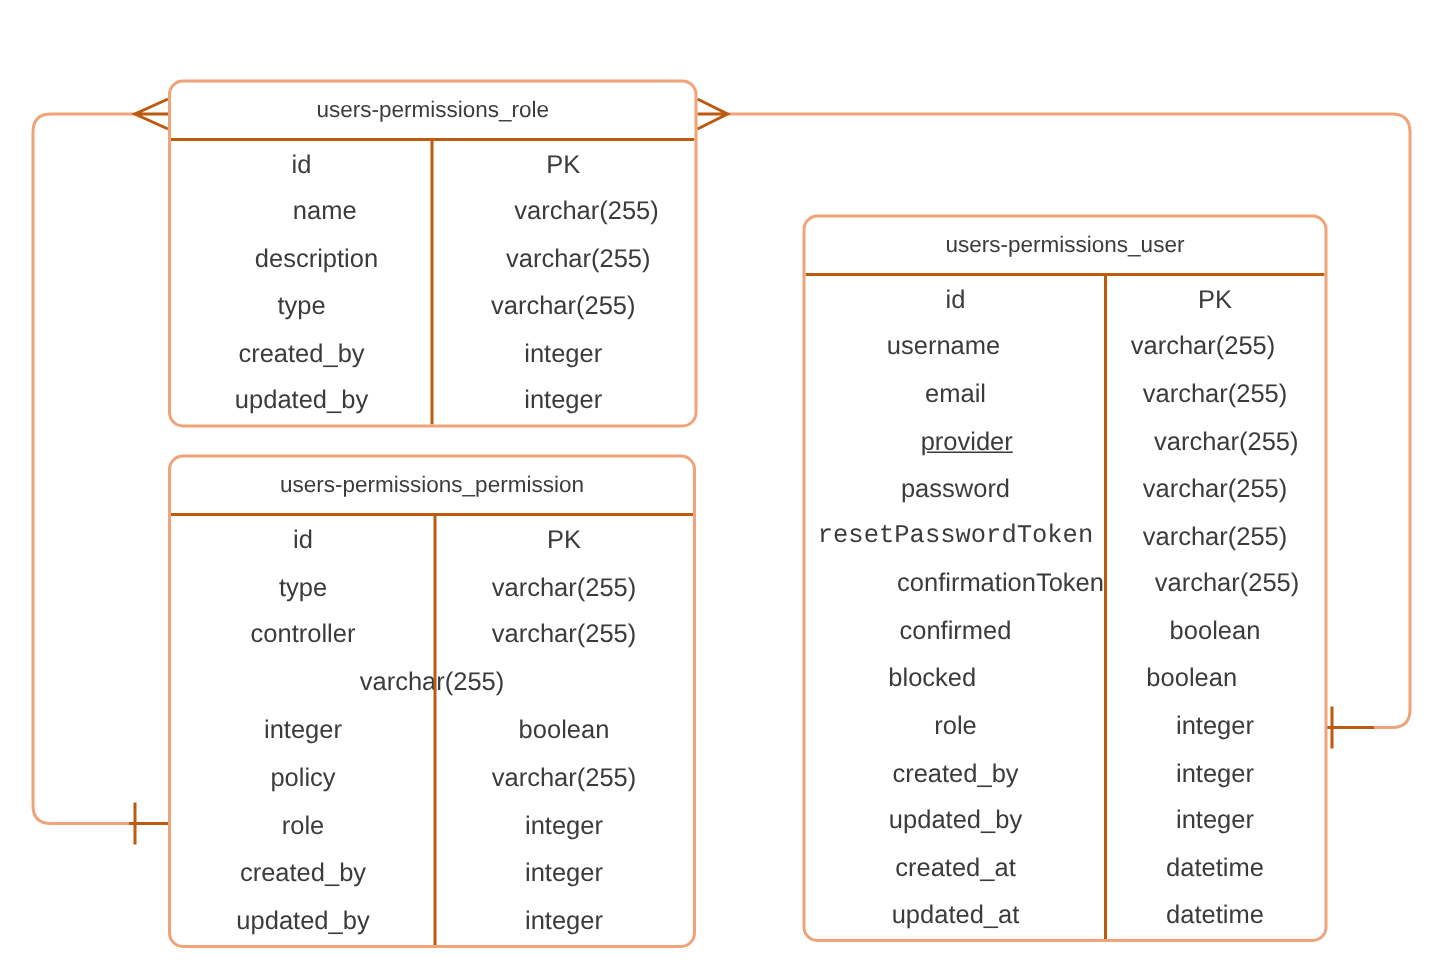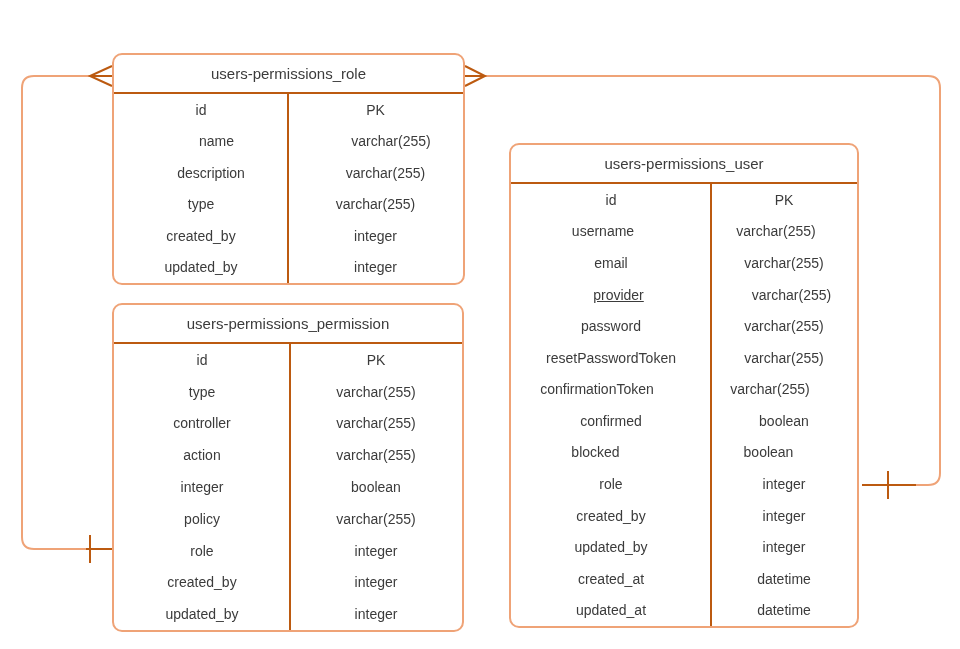--- a/index.html
+++ b/index.html
@@ -74,21 +74,21 @@
   }
   .t-row {
     flex: 1 1 0;
     display: flex;
     align-items: stretch;
   }
   .cell {
     display: flex;
     align-items: center;
     justify-content: center;
-    font-size: 14px;
+    font-size: 17px;
     color: var(--text);
     white-space: nowrap;
   }
   .cell.field { flex: 0 0 auto; }
   .cell.type  { flex: 1 1 auto; }
 </style>
 </head>
 <body>
 
 <div class="canvas">
@@ -149,21 +149,20 @@
           </div>
           <div class="t-row">
             <div class="cell field" style="width: 176px;">type</div>
             <div class="cell type">varchar(255)</div>
           </div>
           <div class="t-row">
             <div class="cell field" style="width: 176px;">controller</div>
             <div class="cell type">varchar(255)</div>
           </div>
           <div class="t-row">
-            <div class="cell field" style="width: 176px;">action</div>
             <div class="cell type">varchar(255)</div>
           </div>
           <div class="t-row">
             <div class="cell field" style="width: 176px;">integer</div>
             <div class="cell type">boolean</div>
           </div>
           <div class="t-row">
             <div class="cell field" style="width: 176px;">policy</div>
             <div class="cell type">varchar(255)</div>
           </div>
@@ -174,21 +173,21 @@
           <div class="t-row">
             <div class="cell field" style="width: 176px;">created_by</div>
             <div class="cell type">integer</div>
           </div>
           <div class="t-row">
             <div class="cell field" style="width: 176px;">updated_by</div>
             <div class="cell type">integer</div>
           </div>
         </div>
       </div>
-      <div class="table-card" style="left: 509px; top: 143px; width: 350px; height: 485px;">
+      <div class="table-card" style="left: 535px; top: 143px; width: 350px; height: 485px;">
         <div class="table-title">users-permissions_user</div>
         <div class="table-body">
           <div class="col-divider" style="left: 199px;"></div>
           <div class="t-row">
             <div class="cell field" style="width: 200px;">id</div>
             <div class="cell type">PK</div>
           </div>
           <div class="t-row">
             <div class="cell field" style="width: 184px;">username</div>
             <div class="cell type">varchar(255)</div>
@@ -199,25 +198,25 @@
           </div>
           <div class="t-row">
             <div class="cell field" style="width: 215px; text-decoration: underline;">provider</div>
             <div class="cell type">varchar(255)</div>
           </div>
           <div class="t-row">
             <div class="cell field" style="width: 200px;">password</div>
             <div class="cell type">varchar(255)</div>
           </div>
           <div class="t-row">
-            <div class="cell field" style="width: 200px;">resetPasswordToken</div>
-            <div class="cell type">varchar(255)</div>
-          </div>
-          <div class="t-row">
-            <div class="cell field" style="width: 172px;">confirmationToken</div>
+            <div class="cell field" style="width: 200px; font-family: Liberation Mono, monospace;">resetPasswordToken</div>
+            <div class="cell type">varchar(255)</div>
+          </div>
+          <div class="t-row">
+            <div class="cell field" style="width: 172px; margin-left: 44px;">confirmationToken</div>
             <div class="cell type">varchar(255)</div>
           </div>
           <div class="t-row">
             <div class="cell field" style="width: 200px;">confirmed</div>
             <div class="cell type">boolean</div>
           </div>
           <div class="t-row">
             <div class="cell field" style="width: 169px;">blocked</div>
             <div class="cell type">boolean</div>
           </div>

